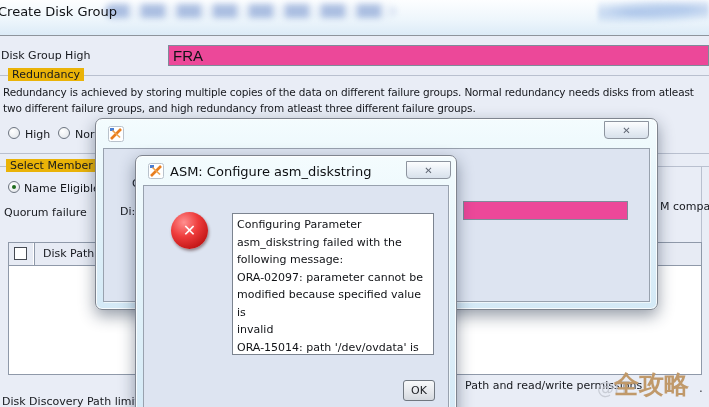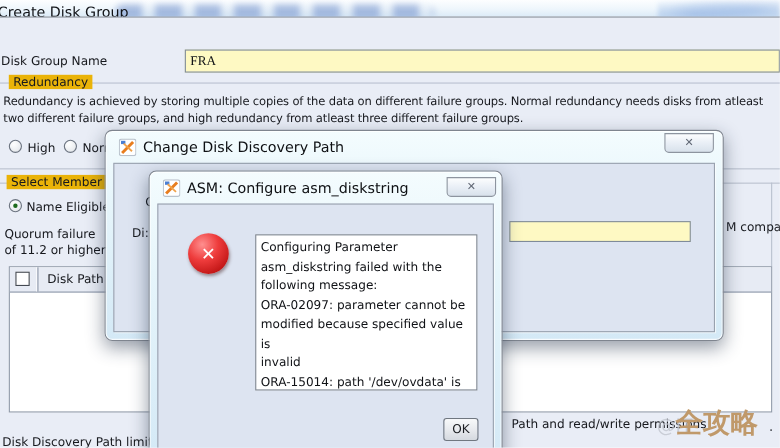--- a/index.html
+++ b/index.html
@@ -5,38 +5,38 @@
   * { margin:0; padding:0; box-sizing:border-box; }
   html,body { width:709px; height:407px; overflow:hidden; }
   #screen {
     position:relative; width:709px; height:407px; overflow:hidden;
     font-family:"DejaVu Sans","Liberation Sans",sans-serif;
     font-size:11px; color:#16181d; background:#e9edf6;
   }
   .abs { position:absolute; white-space:nowrap; }
 
   
-  .titlebar-main { position:absolute; left:0; top:0; width:709px; height:16px;
+  .titlebar-main { position:absolute; left:0; top:0; width:709px; height:36px;
     background:linear-gradient(180deg,#fdfeff,#eef6fc 55%,#dcebf7);
     border-bottom:1px solid #8e949c; overflow:hidden; }
   .window-title { position:absolute; left:-2px; top:4px; font-size:13px; color:#101216; }
   .blur1 { position:absolute; left:105px; top:4px; width:290px; height:14px; border-radius:7px;
     background:repeating-linear-gradient(90deg, rgba(98,132,198,.50) 0 24px, rgba(98,132,198,.06) 24px 36px);
     filter:blur(3px); }
   .blur2 { position:absolute; left:598px; top:0; width:111px; height:23px;
     background:radial-gradient(ellipse at 30% 55%, rgba(120,160,220,.50), rgba(160,195,235,.15) 60%, transparent 75%),
                radial-gradient(ellipse at 78% 40%, rgba(110,150,215,.45), transparent 65%);
     filter:blur(2px); }
 
   .hline { position:absolute; height:1px; background:#b9c0cf; }
   .vline { position:absolute; width:1px; background:#b9c0cf; }
   .group-label { position:absolute; background:#eab308; padding:0 4px; white-space:nowrap; }
 
-  .text-input { position:absolute; background:#fef9c3; border:1px solid #7f8b9a;
-    font-family:Liberation Serif, serif; font-size:12px; padding:0 4px; color:#101216; }
+  .text-input { position:absolute; background:#ec4899; border:1px solid #7f8b9a;
+    font-family:Liberation Sans, sans-serif; font-size:15px; padding:0 4px; color:#101216; }
 
   .desc { font-size:10.5px; letter-spacing:-0.15px; }
 
   .radio { position:absolute; width:12px; height:12px; border-radius:50%;
     border:1px solid #6c7480; background:radial-gradient(circle at 35% 30%, #ffffff, #dfe3e8); }
   .radio.selected::after { content:""; position:absolute; left:3px; top:3px;
     width:4px; height:4px; border-radius:50%; background:#1d6b1d; }
 
   
   .disk-table { position:absolute; left:8px; top:242px; width:694px; height:133px;
@@ -90,21 +90,21 @@
 <body>
 
 <div id="screen">
 
   <div class="titlebar-main">
     <div class="blur1"></div>
     <div class="blur2"></div>
     <div class="window-title">Create Disk Group</div>
   </div>
 
-  <div class="abs" style="left:1px; top:49px;">Disk Group Name</div>
+  <div class="abs" style="left:1px; top:49px;">Disk Group High</div>
   <input class="text-input" style="left: 168px; top: 45px; width: 541px; height: 21px;" value="FRA">
 
   <div class="hline" style="left:0; top:75px; width:709px;"></div>
   <div class="group-label" style="left:8px; top:68px;">Redundancy</div>
   <div class="abs desc" style="left:3px; top:102px;">two different failure groups, and high redundancy from atleast three different failure groups.</div>
   <div class="abs desc" style="left:3px; top:86px;">Redundancy is achieved by storing multiple copies of the data on different failure groups. Normal redundancy needs disks from atleast</div>
 
   <div class="radio" style="left:8px; top:127px;"></div>
   <div class="abs" style="left:25px; top:128px;">High</div>
   <div class="radio" style="left:58px; top:127px;"></div>
@@ -113,21 +113,20 @@
   <div class="hline" style="left:0; top:153px; width:709px;"></div>
 
   <div class="hline" style="left:0; top:166px; width:709px;"></div>
   <div class="vline" style="left:701px; top:166px; height:76px;"></div>
   <div class="group-label" style="left:6px; top:159px;">Select Member</div>
 
   <div class="radio selected" style="left:8px; top:181px;"></div>
   <div class="abs" style="left:24px; top:182px;">Name Eligible</div>
 
   <div class="abs" style="left:4px; top:206px;">Quorum failure</div>
-  <div class="abs" style="left:4px; top:221px;">of 11.2 or higher</div>
   <div class="abs" style="left:660px; top:200px;">M compatibility</div>
 
   <div class="disk-table">
     <div class="table-header">
       <div class="th-check">
         <div class="checkbox"></div>
       </div>
       <div class="th-label">Disk Path</div>
     </div>
   </div>
@@ -135,21 +134,20 @@
   <div class="abs" style="left:2px; top:395px;">Disk Discovery Path limit</div>
   <div class="abs" style="left:465px; top:379px;">Path and read/write permissions</div>
 
   <div class="dialog" id="dlg-change">
     <svg class="dlg-icon" viewBox="0 0 16 16">
       <rect x="0.5" y="0.5" width="15" height="15" rx="2" fill="#ffffff" stroke="#b9c2cc"></rect>
       <rect x="2" y="2" width="4" height="3" fill="#4a7fd4"></rect>
       <path d="M3 13 L13 3" stroke="#e87d1e" stroke-width="2.6" fill="none"></path>
       <path d="M4.5 4.5 L12 11.5" stroke="#f0a24a" stroke-width="1.6" fill="none"></path>
     </svg>
-    <div class="dlg-title">Change Disk Discovery Path</div>
     <div class="dlg-close">
       <span>✕</span>
     </div>
     <div class="dlg-content">
       <div class="abs" style="left:16px; top:28px;margin-left:12px;">Ch</div>
       <div class="abs" style="left:16px; top:56px;">Di:</div>
       <input class="text-input" style="left: 359px; top: 52px; width: 165px; height: 19px;">
     </div>
   </div>
 

